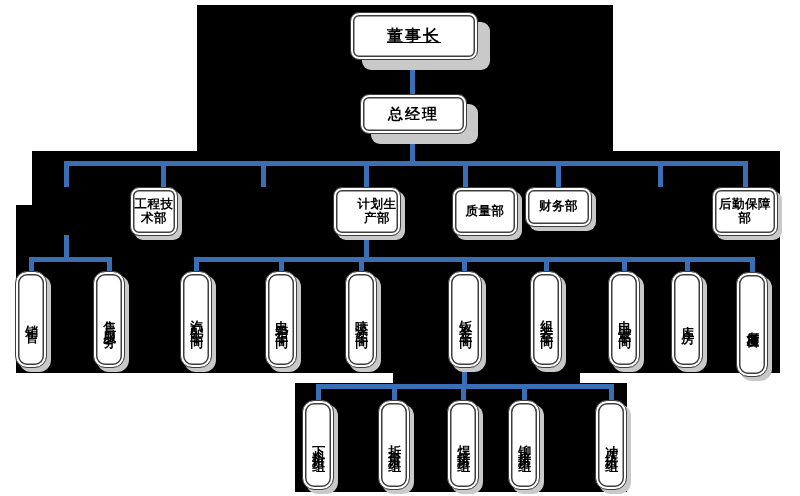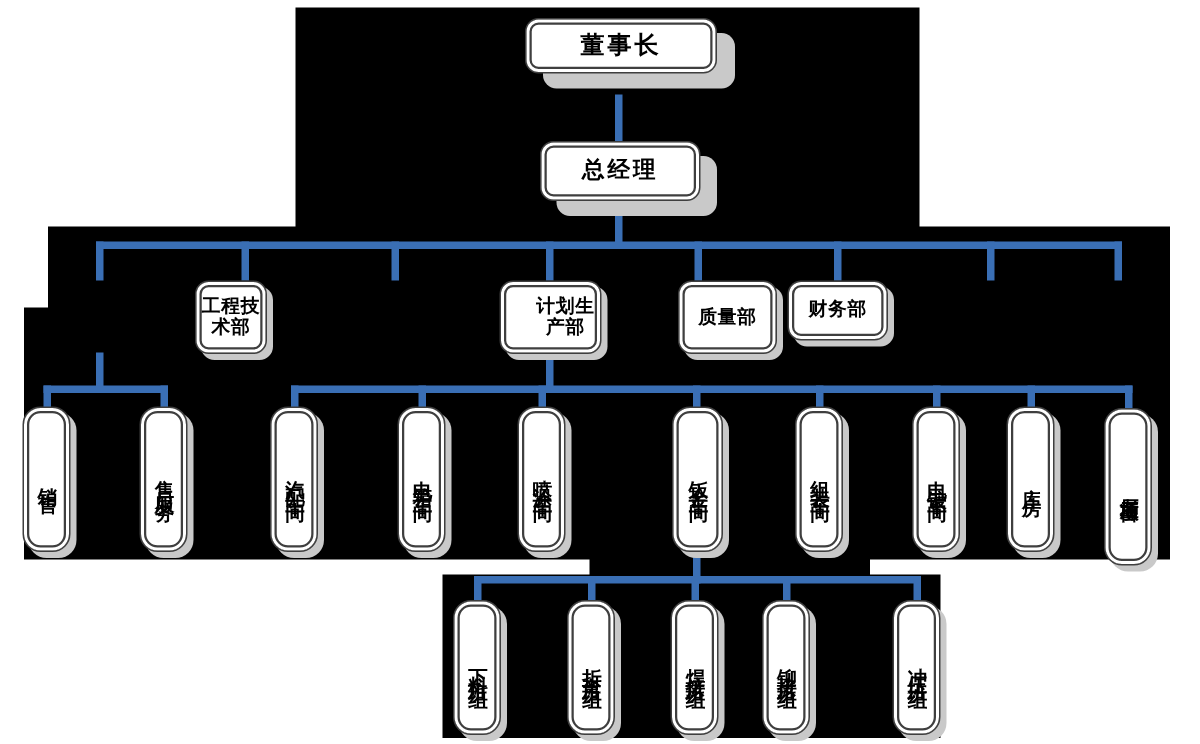--- a/index.html
+++ b/index.html
@@ -67,27 +67,28 @@
   <div class="vl" style="left:750px;top:257px;width:5px;height:17px;"></div>
 
   <div class="vl" style="left:462px;top:366px;width:5px;height:23px;"></div>
   <div class="hl" style="left:316px;top:384px;width:298px;height:5px;"></div>
   <div class="vl" style="left:316px;top:384px;width:5px;height:18px;"></div>
   <div class="vl" style="left:392px;top:384px;width:5px;height:18px;"></div>
   <div class="vl" style="left:461px;top:384px;width:5px;height:18px;"></div>
   <div class="vl" style="left:522px;top:384px;width:5px;height:18px;"></div>
   <div class="vl" style="left:609px;top:384px;width:5px;height:18px;"></div>
 
-  <div class="node top1" style="left:350px;top:12px;width:128px;height:37px;">董事长</div>
+  <div class="node top1" style="left:350px;top:12px;width:128px;height:48px;text-decoration:underline;">董事长</div>
   <div class="node top2" style="left:360px;top:94px;width:107px;height:40px;">总经理</div>
 
   <div class="node" style="left:130px;top:187px;width:48px;height:49px;">工程技术部</div>
   <div class="node" style="left:333px;top:187px;width:68px;height:49px;padding-left:20px;">计划生产部</div>
   <div class="node" style="left:432px;top:187px;width:66px;height:49px;margin-left:20px;">质量部</div>
   <div class="node" style="left:525px;top:187px;width:67px;height:40px;">财务部</div>
+  <div class="node" style="left:712px;top:187px;width:66px;height:49px;">后勤保障部</div>
 
   <div class="node v" style="left:15px;top:271px;width:32px;height:97px;">销售</div>
   <div class="node v" style="left:93px;top:271px;width:32px;height:97px;">售后服务</div>
 
   <div class="node v" style="left:180px;top:271px;width:32px;height:97px;">汽配车间</div>
   <div class="node v" style="left:265px;top:271px;width:32px;height:97px;">电箱车间</div>
   <div class="node v" style="left:345px;top:271px;width:32px;height:97px;">喷涂车间</div>
   <div class="node v" style="left:448px;top:271px;width:34px;height:97px;">钣金车间</div>
   <div class="node v" style="left:530px;top:271px;width:32px;height:97px;">组装车间</div>
   <div class="node v" style="left:608px;top:271px;width:32px;height:97px;">电镀车间</div>

